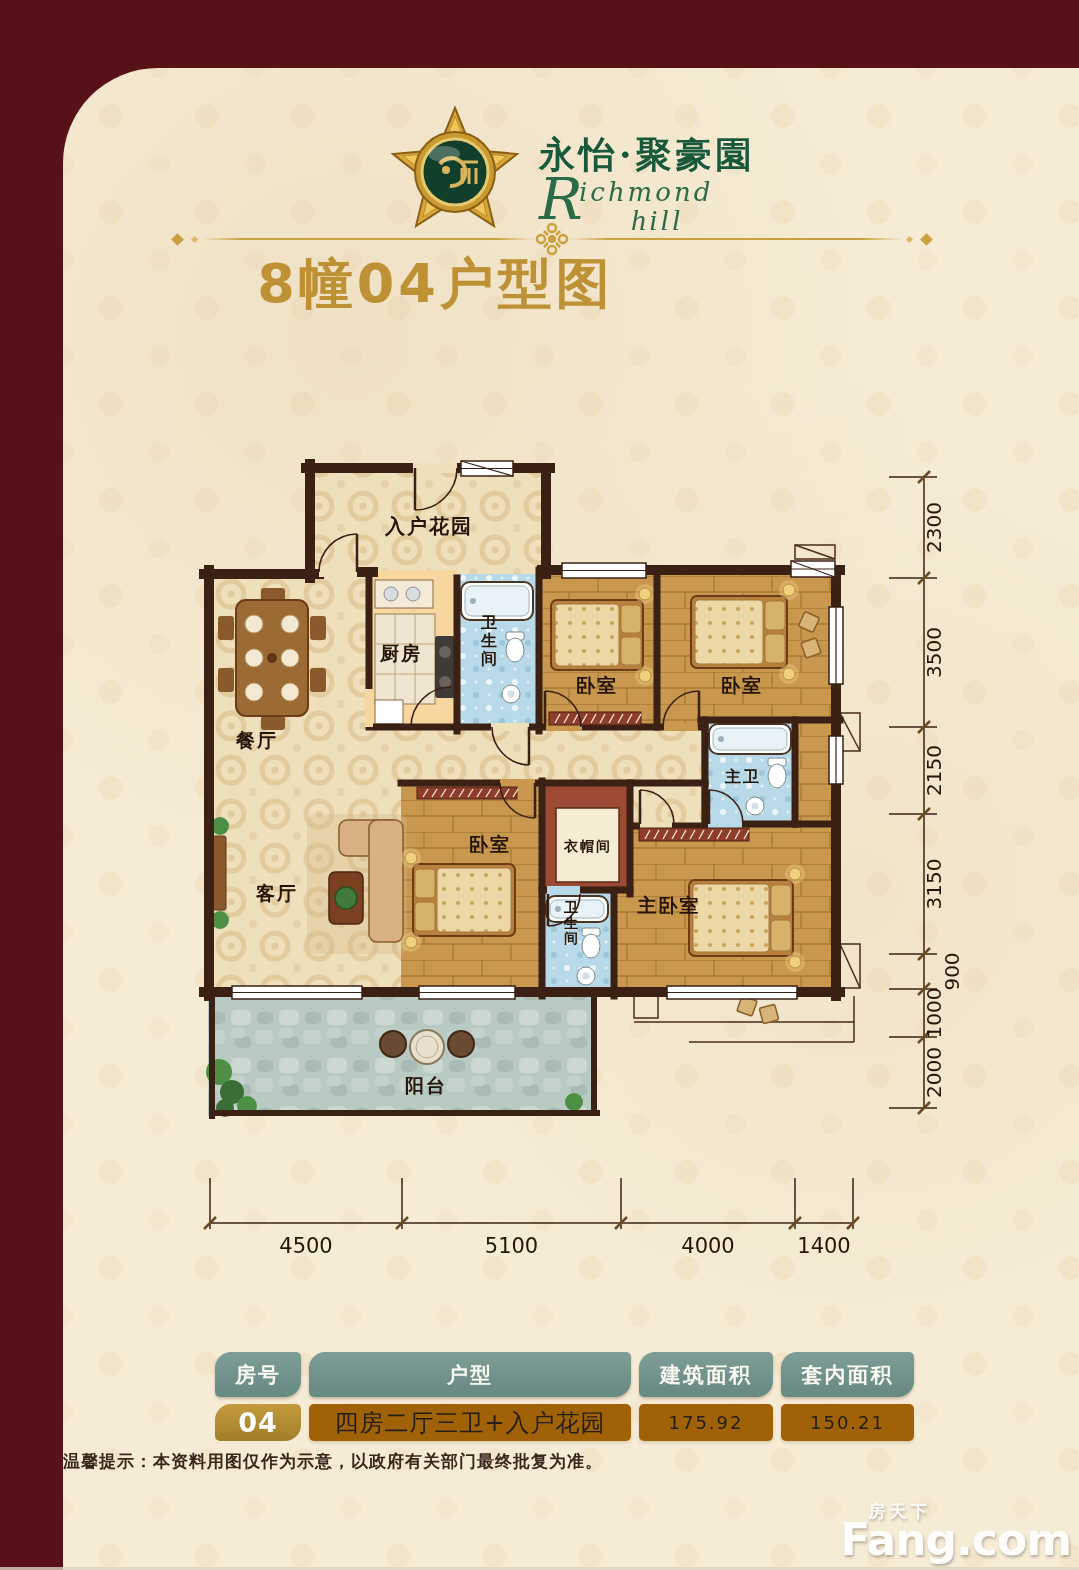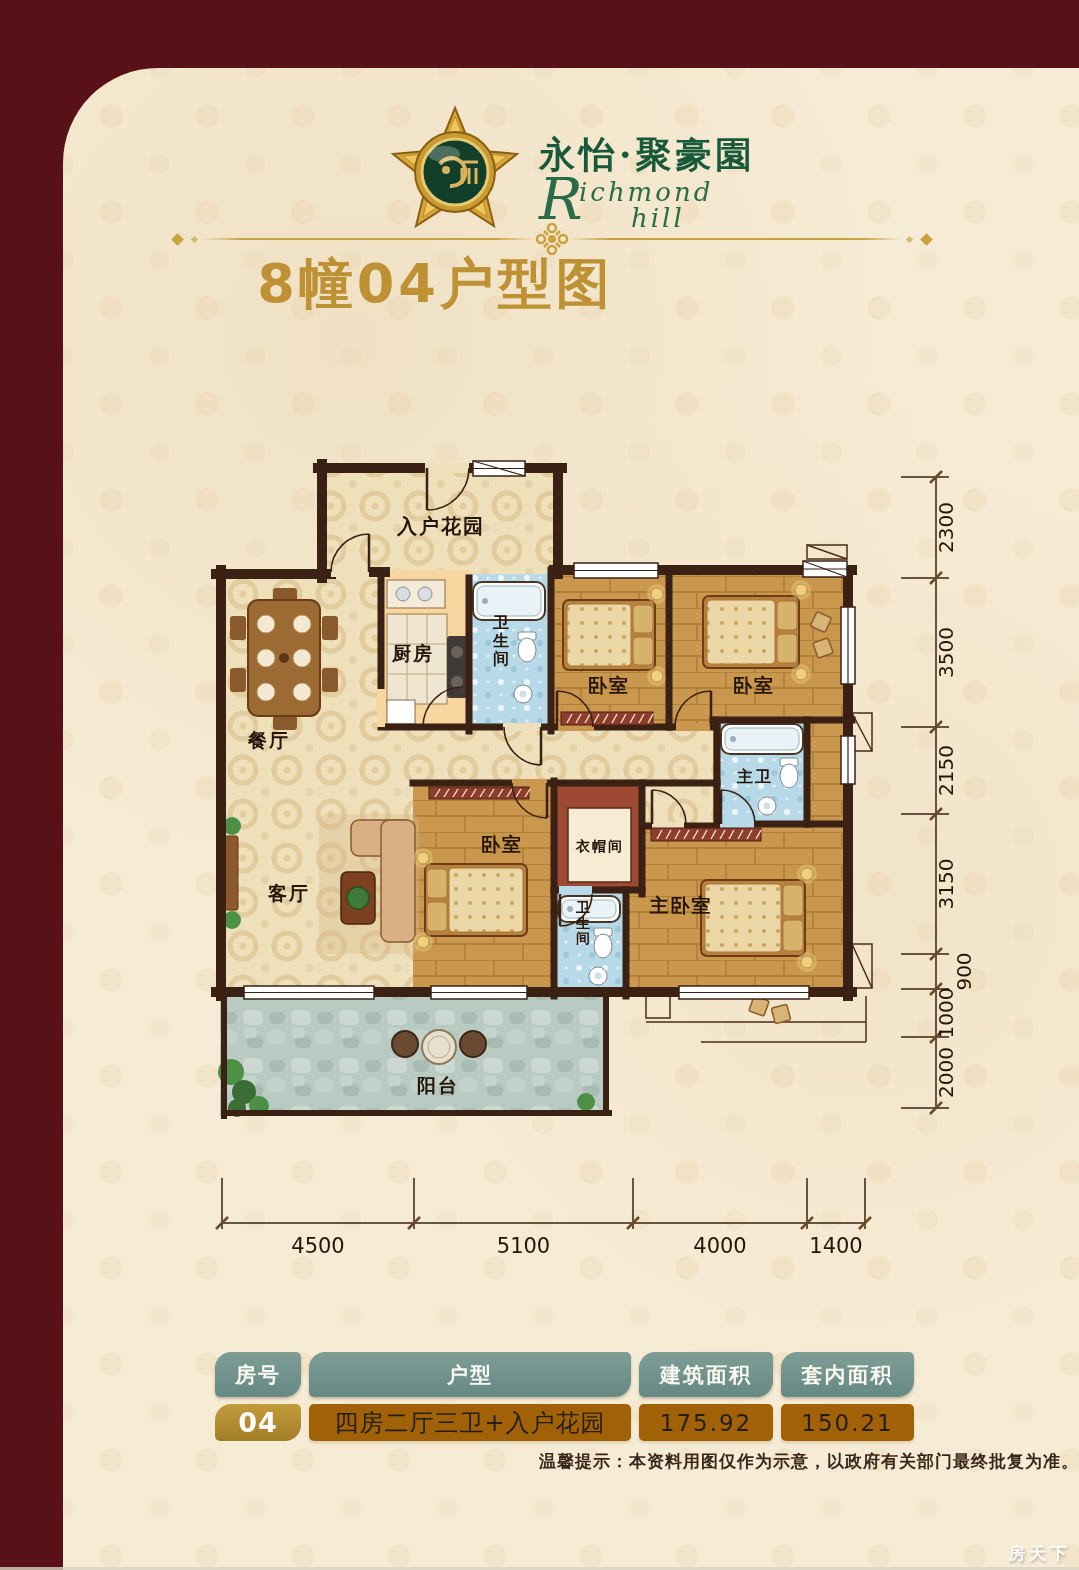--- a/index.html
+++ b/index.html
@@ -15,44 +15,44 @@
            background-size:auto,auto,96px 96px,96px 96px;
            background-position:0 0,0 0,0 0,48px 48px;}
   .logo{position:absolute;left:388px;top:104px;display:flex;align-items:flex-end;}
   .logo-text{margin-left:16px;}
   .brand-cn{font-family:"DejaVu Serif","Liberation Serif",serif;font-weight:bold;
             font-size:36px;color:#17593a;letter-spacing:4px;line-height:1.1;}
   .brand-en{font-family:"DejaVu Serif","Liberation Serif",serif;font-style:italic;
             color:#2a6b48;position:relative;height:62px;margin-top:2px;}
   .brand-r{font-size:58px;position:absolute;left:0;top:-12px;}
   .brand-l1{font-size:26px;position:absolute;left:40px;top:0px;letter-spacing:3px;}
-  .brand-l2{font-size:26px;position:absolute;left:92px;top:26px;letter-spacing:3px;}
+  .brand-l2{font-size:30px;position:absolute;left:92px;top:26px;letter-spacing:3px;font-family:Liberation Serif, serif;}
   .divider{position:absolute;left:168px;top:224px;width:768px;height:30px;
            display:flex;align-items:center;}
   .div-line{flex:1;height:2px;background:linear-gradient(90deg,rgba(201,162,63,0),#c9a23f 12%,#c9a23f 88%,rgba(201,162,63,0));}
   .div-diamond{width:9px;height:9px;background:#c9a23f;transform:rotate(45deg);margin:0 5px;}
   .div-diamond.small{width:5px;height:5px;background:#d8b86a;}
   .page-title{position:absolute;left:0;top:248px;width:871px;text-align:center;
               font-size:54px;font-weight:bold;color:#bd9134;letter-spacing:4px;}
-  .plan-wrap{position:absolute;left:186px;top:425px;width:805px;height:845px;}
+  .plan-wrap{position:absolute;left:174px;top:425px;width:805px;height:845px;}
   .spec-table{position:absolute;left:215px;top:1352px;width:700px;}
   .t-row{display:flex;gap:8px;}
   .t-row.head{margin-bottom:7px;}
   .t-cell{box-sizing:border-box;display:flex;align-items:center;justify-content:center;}
   .t-head{height:45px;color:#fbfaf0;font-size:21px;font-weight:bold;letter-spacing:2px;
           background:linear-gradient(#7e9d97,#678983);border-radius:16px 5px 16px 5px;
           box-shadow:0 2px 3px rgba(90,60,20,.3);}
   .t-data{height:37px;background:#a16207;border-radius:5px;color:#241e16;
           box-shadow:0 2px 3px rgba(90,60,20,.18);}
   .t-no{background:linear-gradient(#c39b3c,#a17e28);border-radius:16px 5px 16px 5px;
         color:#fff;font-size:27px;font-weight:bold;letter-spacing:1px;}
   .c0{width:86px;} .c1{width:322px;} .c2{width:134px;} .c3{width:133px;}
   .t-type{font-size:24px;letter-spacing:1px;font-weight:500;}
-  .t-num{font-size:23px;letter-spacing:2px;}
-  .note{position:absolute;left:63px;right:0;top:1450px;text-align:right;
+  .t-num{font-size:18px;letter-spacing:2px;}
+  .note{position:absolute;left:63px;right:0;top:1450px;text-align:left;
         font-size:17px;font-weight:bold;color:#38261a;letter-spacing:1px;}
   .watermark{position:absolute;right:8px;bottom:8px;color:#fff;opacity:.93;
              text-shadow:1px 2px 3px rgba(120,110,90,.55);line-height:1;}
   .wm-cn{font-size:17px;font-weight:bold;letter-spacing:4px;margin-left:28px;}
   .wm-en{font-size:44px;font-weight:bold;letter-spacing:-1px;margin-top:-2px;}
   .bottom-edge{position:absolute;left:0;bottom:0;width:100%;height:3px;background:#d9d1c0;opacity:.8;}
 </style>
 </head>
 <body>
 
@@ -472,15 +472,16 @@
       <div class="t-cell t-data t-type c1">四房二厅三卫+入户花园</div>
       <div class="t-cell t-data t-num c2">175.92</div>
       <div class="t-cell t-data t-num c3">150.21</div>
     </div>
   </div>
 
   <div class="note">温馨提示：本资料用图仅作为示意，以政府有关部门最终批复为准。</div>
 
   <div class="watermark">
     <div class="wm-cn">房天下</div>
+    <div class="wm-en">Fang.com</div>
   </div>
   <div class="bottom-edge"></div>
 </div>
 
 </body></html>

